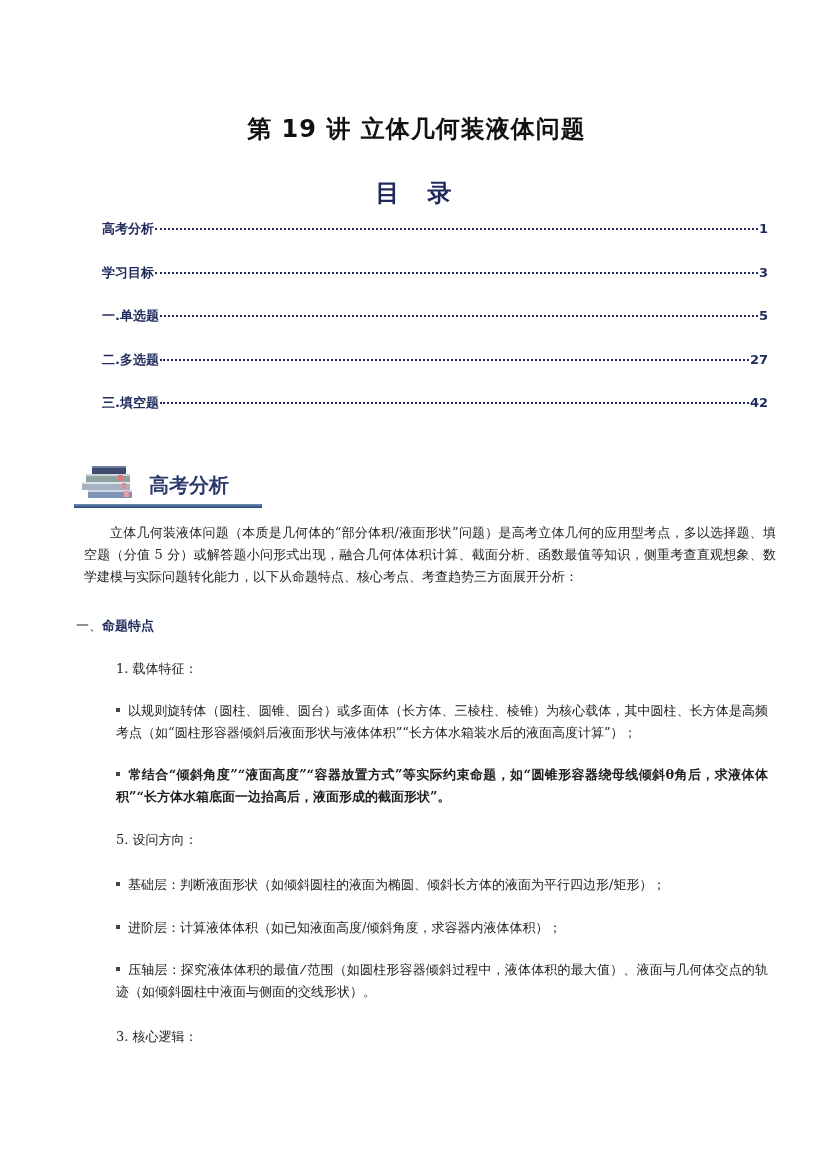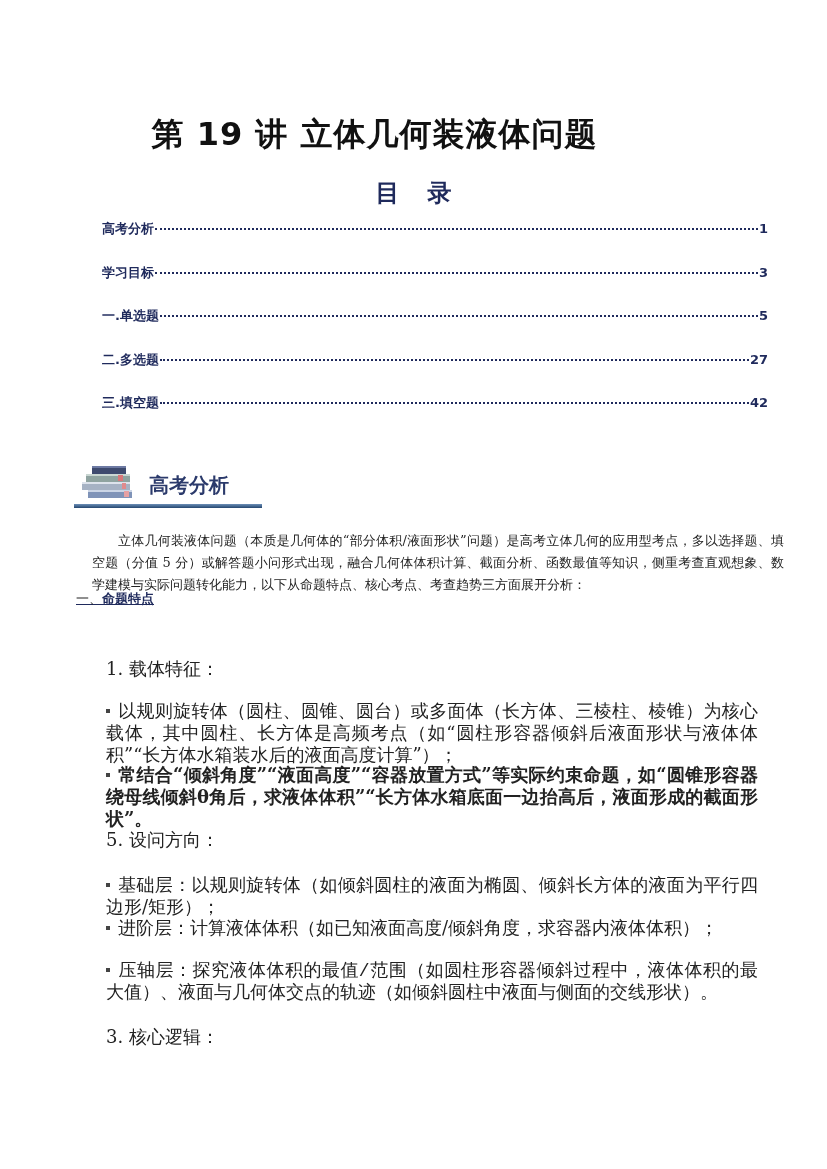--- a/index.html
+++ b/index.html
@@ -1,39 +1,39 @@
 <!DOCTYPE html>
 <html><head>
 <meta charset="utf-8">
 <style>
   html, body { margin: 0; padding: 0; background: #ffffff; }
   body { width: 827px; height: 1169px; position: relative; overflow: hidden;
          font-family: "DejaVu Sans", "Liberation Sans", sans-serif; color: #222; }
   .page-title { position: absolute; top: 113px; left: 0; width: 749px; text-align: center;
-                font-size: 32px; font-weight: bold; color: #111; letter-spacing: 1px; }
+                font-size: 24px; font-weight: bold; color: #111; letter-spacing: 1px; padding-left: 42px; }
   .toc-title { position: absolute; top: 177px; left: 0; width: 827px; text-align: center;
                font-size: 24px; font-weight: bold; color: #1f2a5c; }
   .toc-title span { display: inline-block; margin: 0 14px; }
   .toc { position: absolute; top: 220px; left: 102px; width: 666px; }
   .toc-row { display: flex; align-items: baseline; height: 43.5px; font-size: 13px;
              font-weight: bold; color: #1f2a5c; }
   .toc-label { white-space: nowrap; }
   .toc-dots { flex: 1; border-bottom: 2px dotted #1f2a5c; margin: 0 1px; height: 0; position: relative; top: -3px; }
   .toc-page { white-space: nowrap; }
   .banner { position: absolute; top: 462px; left: 74px; width: 188px; height: 46px; }
   .banner .books { position: absolute; left: 4px; top: 0; width: 62px; height: 40px; }
   .banner .label { position: absolute; left: 75px; top: 10px; font-size: 20px; font-weight: bold; color: #2b3a6b; }
   .banner .rule { position: absolute; left: 0; bottom: 0; width: 188px; height: 4px;
                   background: linear-gradient(#6c8fb7, #24466f); }
   .body-text { position: absolute; left: 76px; width: 692px; font-size: 13px; line-height: 22px; color: #222;
                font-family: "DejaVu Serif", "Liberation Serif", serif; text-align: justify; }
   .indent { text-indent: 26px; }
-  .section-heading { position: absolute; left: 76px; top: 590px; font-size: 13px; font-weight: bold; color: #1f2a5c; text-decoration: underline; }
+  .section-heading { position: absolute; left: 76px; top: 617px; font-size: 13px; font-weight: bold; color: #1f2a5c; }
   .section-heading .num { color: #222; font-weight: normal; }
-  .item { position: absolute; left: 106px; width: 652px; font-size: 18px; line-height: 22px; color: #222;
+  .item { position: absolute; left: 116px; width: 652px; font-size: 13px; line-height: 22px; color: #222;
           font-family: "DejaVu Serif", "Liberation Serif", serif; text-align: justify; }
   .bullet-dot { display: inline-block; width: 4px; height: 4px; background: #444; margin: 0 8px 3px 0; vertical-align: middle; }
 </style>
 </head>
 <body>
 
 <div class="page-title">第 19 讲  立体几何装液体问题</div>
 
 <div class="toc-title">
   <span>目</span><span>录</span>
@@ -78,40 +78,40 @@
     <rect x="4" y="20" width="48" height="2" fill="#dde3ec"></rect>
     <rect x="44" y="21" width="4" height="6" fill="#e08b8e"></rect>
     <rect x="10" y="28" width="44" height="8" fill="#7f93b8"></rect>
     <rect x="10" y="28" width="44" height="2" fill="#cbd5e6"></rect>
     <rect x="46" y="29" width="5" height="6" fill="#e6a0a3"></rect>
   </svg>
   <span class="label">高考分析</span>
   <div class="rule"></div>
 </div>
 
-<p class="body-text indent" style="top:514px; margin:16px;">立体几何装液体问题（本质是几何体的“部分体积/液面形状”问题）是高考立体几何的应用型考点，多以选择题、填空题（分值 5 分）或解答题小问形式出现，融合几何体体积计算、截面分析、函数最值等知识，侧重考查直观想象、数学建模与实际问题转化能力，以下从命题特点、核心考点、考查趋势三方面展开分析：</p>
+<p class="body-text indent" style="top:514px; margin:8px;">立体几何装液体问题（本质是几何体的“部分体积/液面形状”问题）是高考立体几何的应用型考点，多以选择题、填空题（分值 5 分）或解答题小问形式出现，融合几何体体积计算、截面分析、函数最值等知识，侧重考查直观想象、数学建模与实际问题转化能力，以下从命题特点、核心考点、考查趋势三方面展开分析：</p>
 
 <div class="section-heading">
   <span class="num">一、</span><span>命题特点</span>
 </div>
 
 <div class="item" style="top:658px;">1. 载体特征：</div>
 
 <div class="item" style="top:700px;">
   <span class="bullet-dot"></span><span>以规则旋转体（圆柱、圆锥、圆台）或多面体（长方体、三棱柱、棱锥）为核心载体，其中圆柱、长方体是高频考点（如“圆柱形容器倾斜后液面形状与液体体积”“长方体水箱装水后的液面高度计算”）；</span>
 </div>
 
 <div class="item" style="top:764px;font-weight:bold;">
   <span class="bullet-dot"></span><span>常结合“倾斜角度”“液面高度”“容器放置方式”等实际约束命题，如“圆锥形容器绕母线倾斜θ角后，求液体体积”“长方体水箱底面一边抬高后，液面形成的截面形状”。</span>
 </div>
 
 <div class="item" style="top:829px;">5. 设问方向：</div>
 
 <div class="item" style="top:874px;">
-  <span class="bullet-dot"></span><span>基础层：以规则旋转体（如倾斜圆柱的液面为椭圆、倾斜长方体的液面为平行四边形/矩形）；</span>
+  <span class="bullet-dot"></span><span>基础层：判断液面形状（如倾斜圆柱的液面为椭圆、倾斜长方体的液面为平行四边形/矩形）；</span>
 </div>
 
 <div class="item" style="top:917px;">
   <span class="bullet-dot"></span><span>进阶层：计算液体体积（如已知液面高度/倾斜角度，求容器内液体体积）；</span>
 </div>
 
 <div class="item" style="top:960px;font-family:Liberation Mono, monospace;">
   <span class="bullet-dot"></span><span>压轴层：探究液体体积的最值/范围（如圆柱形容器倾斜过程中，液体体积的最大值）、液面与几何体交点的轨迹（如倾斜圆柱中液面与侧面的交线形状）。</span>
 </div>
 

